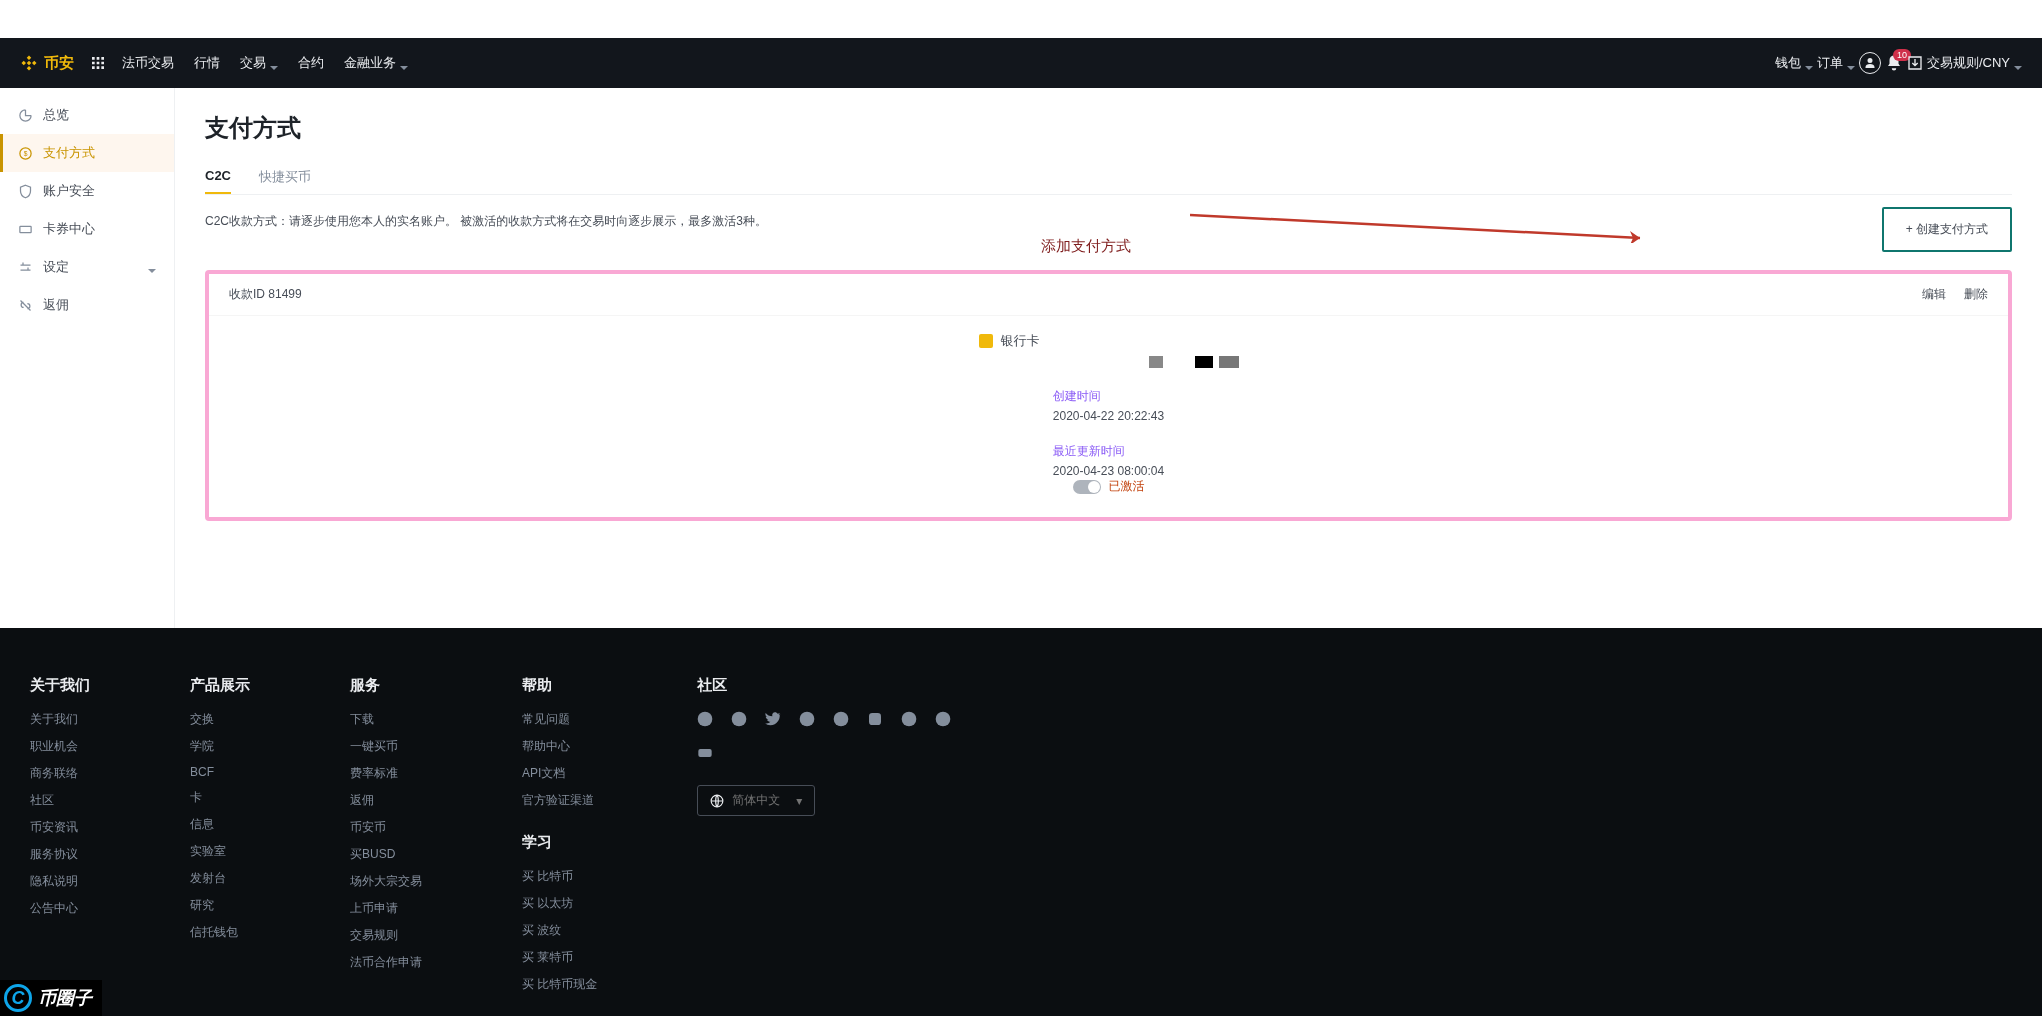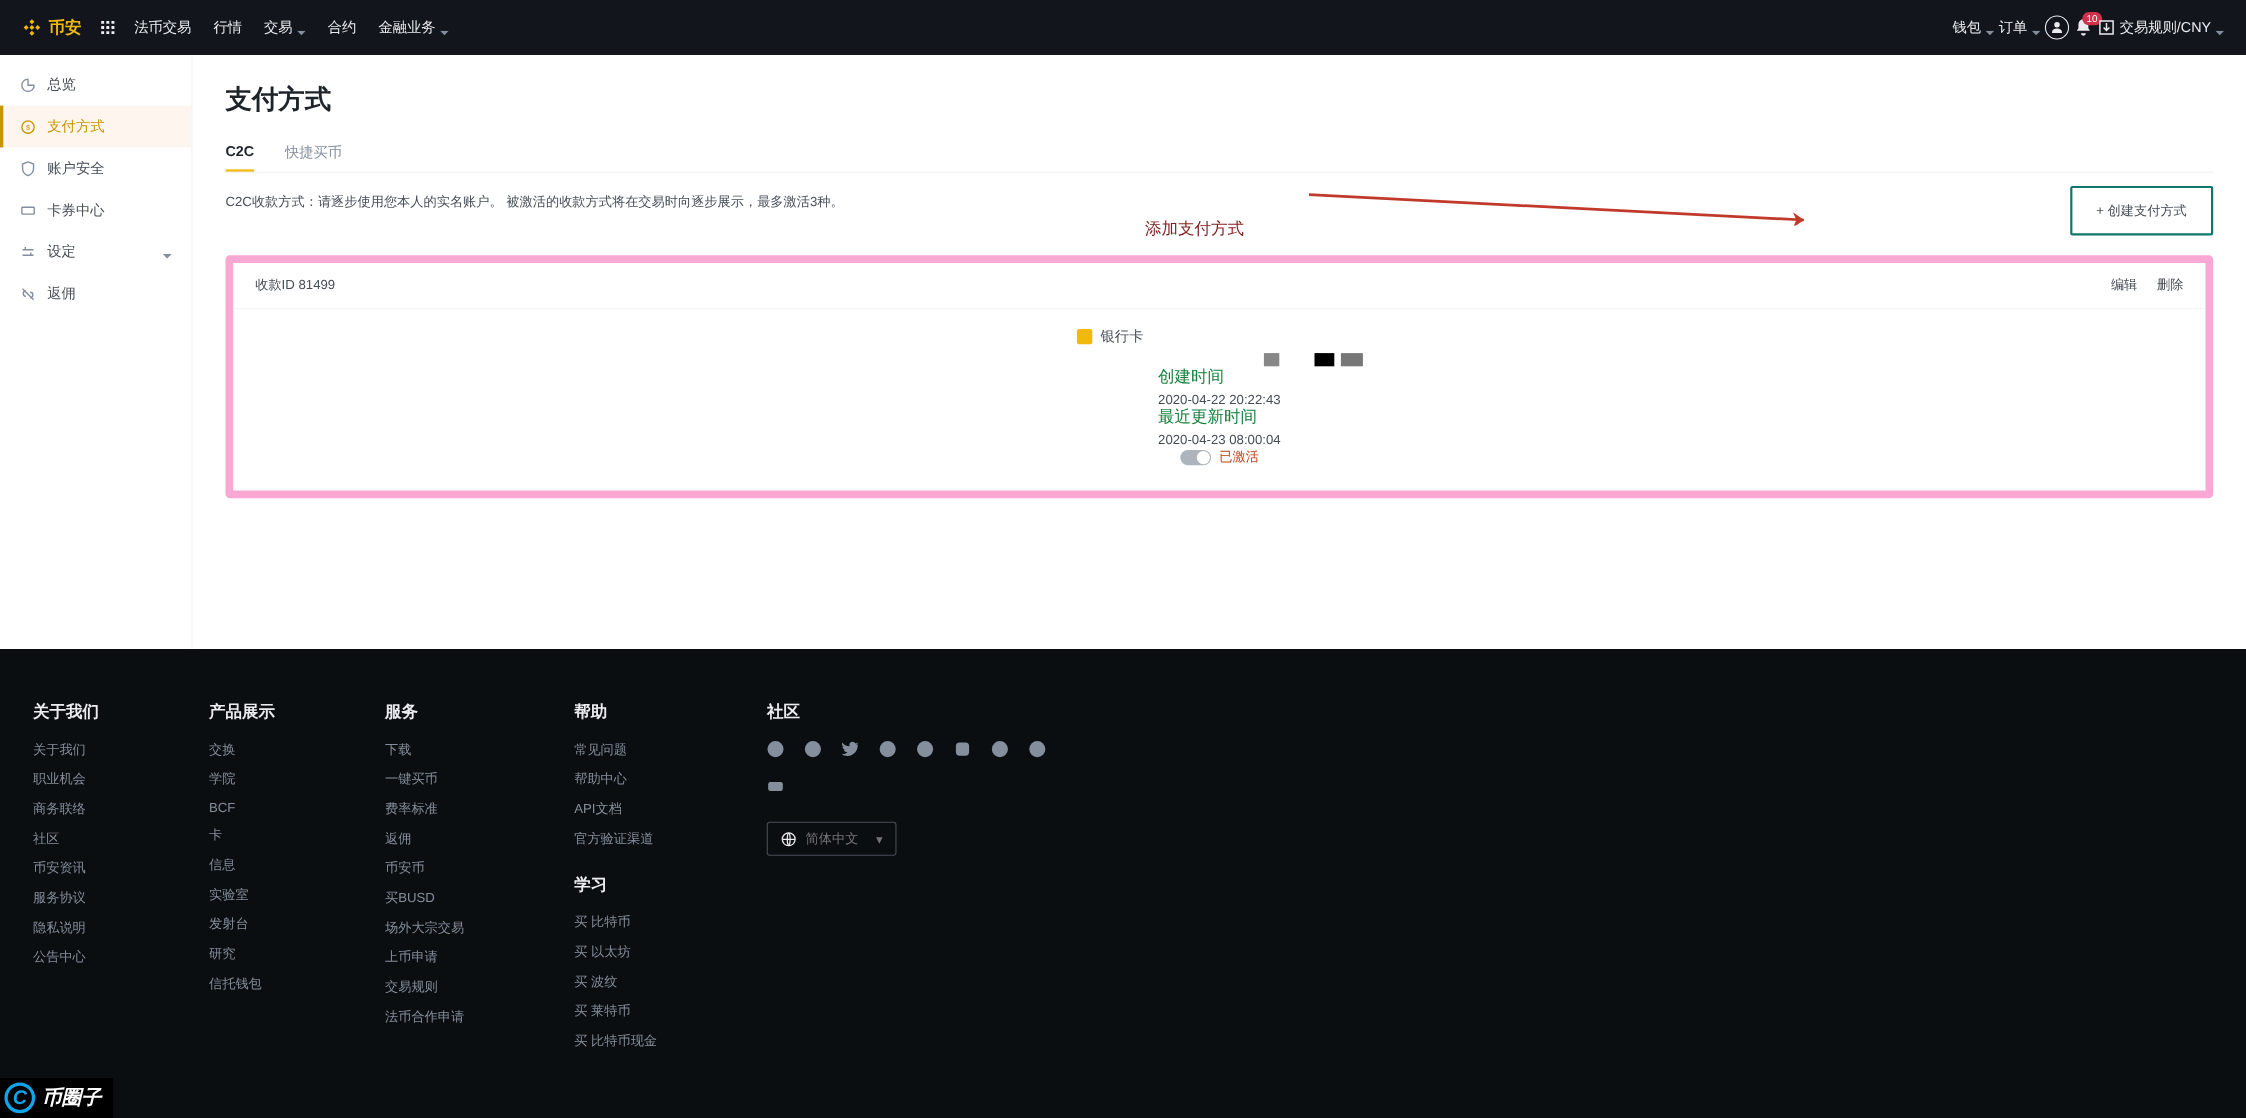--- a/index.html
+++ b/index.html
@@ -1,19 +1,19 @@
 <!DOCTYPE html>
 <html><head>
 <meta charset="utf-8">
 <style>
 * { box-sizing: border-box; margin: 0; padding: 0; }
 body { font-family: -apple-system, BlinkMacSystemFont, "PingFang SC", "Microsoft YaHei", sans-serif; font-size: 13px; color: #1e2329; background: #fff; }
 
 
-.topnav { background: #12161c; height: 50px; display: flex; align-items: center; padding: 0 20px; color: #eaecef; font-size: 13px; }
+.topnav { background: #12161c; height: 50px; display: flex; align-items: center; padding: 0 20px; color: #eaecef; font-size: 13px; margin-top: 38px; }
 .logo { display: flex; align-items: center; gap: 6px; margin-right: 16px; }
 .logo-icon { width: 18px; height: 18px; }
 .logo-text { color: #f0b90b; font-weight: 600; font-size: 15px; }
 .apps-icon { width: 16px; height: 16px; margin-right: 16px; cursor: pointer; fill: #eaecef; }
 .nav-items { display: flex; gap: 20px; }
 .nav-item { color: #eaecef; cursor: pointer; display: flex; align-items: center; gap: 4px; }
 .nav-right { margin-left: auto; display: flex; align-items: center; gap: 4px; }
 .nav-right-item { color: #eaecef; cursor: pointer; display: flex; align-items: center; gap: 4px; position: relative; }
 .caret { width: 8px; height: 8px; }
 .caret svg { fill: #848e9c; }
@@ -35,36 +35,36 @@
 .tab { padding: 8px 0; cursor: pointer; color: #848e9c; font-size: 13px; }
 .tab.active { color: #1e2329; font-weight: 600; border-bottom: 2px solid #f0b90b; }
 
 .desc-row { display: flex; align-items: flex-start; justify-content: space-between; margin-bottom: 18px; position: relative; }
 .desc-text { color: #474d57; font-size: 12px; padding-top: 6px; }
 .add-btn { border: 2px solid #0f766e; color: #474d57; background: #fff; padding: 12px 22px; font-size: 12px; cursor: pointer; display: flex; align-items: center; gap: 4px; border-radius: 2px; }
 
 .annotation { position: absolute; left: 836px; top: -6px; color: #7f1d1d; font-size: 15px; display: flex; align-items: center; pointer-events: none; z-index: 10; margin-top: 36px; }
 .annotation-line { position: absolute; left: 985px; top: 6px; width: 460px; height: 30px; pointer-events: none; }
 
-.card { border: 7px solid #f9a8d4; border-radius: 4px; }
+.card { border: 4px solid #f9a8d4; border-radius: 4px; }
 .card-head { display: flex; align-items: center; justify-content: space-between; padding: 12px 20px; border-bottom: 1px solid #f5f5f5; font-size: 12px; color: #474d57; }
 .card-actions { display: flex; gap: 18px; }
 .card-actions span { cursor: pointer; }
 .card-body { padding: 16px 20px 22px; }
 .pm-row { display: flex; align-items: center; flex-direction: column; }
 .pm-col { flex: 1; }
 .pm-type { display: flex; align-items: center; gap: 8px; font-size: 13px; color: #474d57; margin-bottom: 6px; }
 .pm-type-icon { width: 14px; height: 14px; background: #f0b90b; border-radius: 2px; }
 .pm-redacted { display: flex; gap: 6px; margin-left: 170px; margin-top: 4px; }
 .pm-redacted div { height: 12px; }
 .r1 { width: 14px; background: #888; }
 .r2 { width: 20px; }
 .r3 { width: 18px; background: #000; }
 .r4 { width: 20px; background: #777; }
-.pm-label { font-size: 15px; color: #15803d; margin-bottom: 4px; }
+.pm-label { font-size: 12px; color: #8b5cf6; margin-bottom: 4px; margin-top: 20px; }
 .pm-value { font-size: 12px; color: #474d57; }
 .pm-status { display: flex; align-items: center; gap: 8px; font-size: 12px; color: #c2410c; }
 .toggle { width: 28px; height: 14px; background: #aeb4bc; border-radius: 7px; position: relative; cursor: pointer; }
 .toggle::after { content: ""; position: absolute; right: 1px; top: 1px; width: 12px; height: 12px; background: #fff; border-radius: 50%; }
 
 
 .footer { background: #0b0e11; color: #848e9c; padding: 48px 30px 60px; margin-top: 0; }
 .footer-cols { display: flex; gap: 100px; max-width: 1500px; }
 .footer-col h4 { color: #eaecef; font-size: 15px; font-weight: 600; margin-bottom: 16px; }
 .footer-col ul { list-style: none; }

